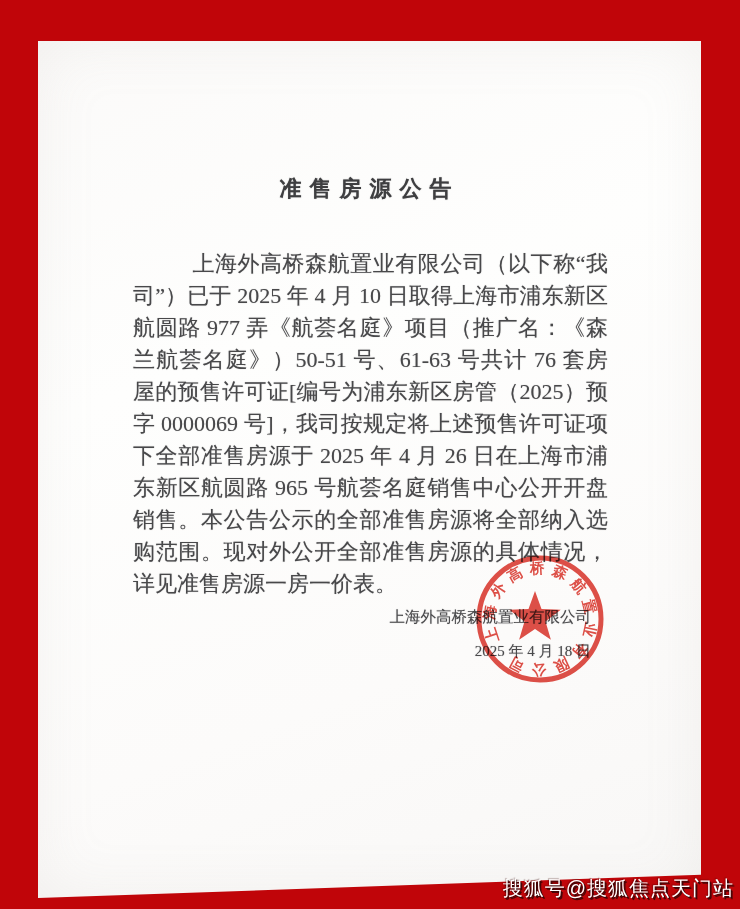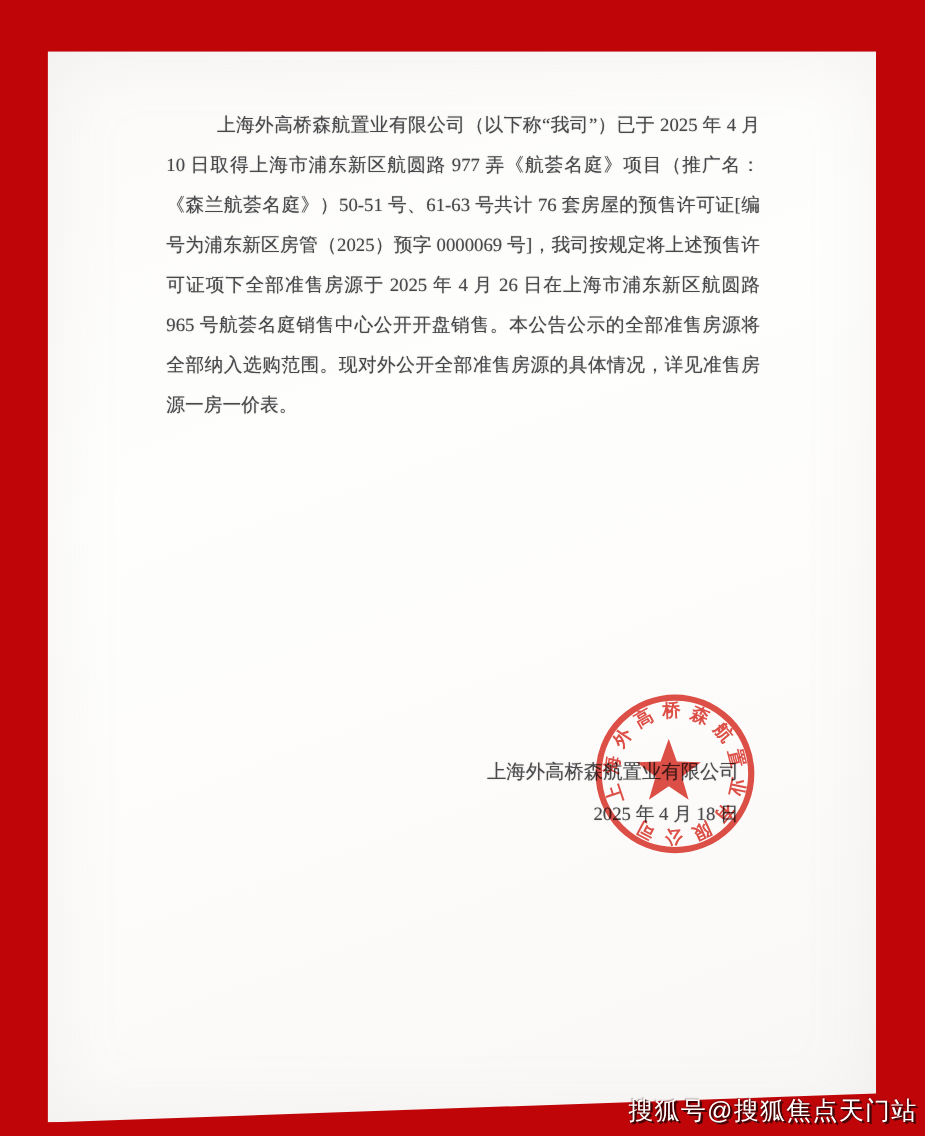--- a/index.html
+++ b/index.html
@@ -25,21 +25,21 @@
     margin: 133px 0 0 0;
     text-align: center;
     font-size: 22px;
     font-weight: 700;
     letter-spacing: 8px;
     color: #3e3e40;
     text-shadow: 0 0 1px rgba(62,62,64,0.55);
   }
   .body-text {
     margin: 44px 93px 0 95px;
-    font-size: 15px;
+    font-size: 22px;
     line-height: 32px;
     text-align: justify;
     text-indent: 2.7em;
     color: #48484a;
     text-shadow: 0 0 1px rgba(72,72,74,0.45);
   }
   .signature-company {
     position: absolute;
     top: 566px;
     right: 110px;
@@ -80,20 +80,21 @@
       1px 1px 0 rgba(54,6,6,0.85),
       -1px -1px 1px rgba(54,6,6,0.35);
     z-index: 5;
   }
 </style>
 </head>
 <body>
 
 <div class="page">
 
+  <div class="page-title">准售房源公告</div>
 
   <p class="body-text">上海外高桥森航置业有限公司（以下称“我司”）已于 2025 年 4 月 10 日取得上海市浦东新区航圆路 977 弄《航荟名庭》项目（推广名：《森兰航荟名庭》）50-51 号、61-63 号共计 76 套房屋的预售许可证[编号为浦东新区房管（2025）预字 0000069 号]，我司按规定将上述预售许可证项下全部准售房源于 2025 年 4 月 26 日在上海市浦东新区航圆路 965 号航荟名庭销售中心公开开盘销售。本公告公示的全部准售房源将全部纳入选购范围。现对外公开全部准售房源的具体情况，详见准售房源一房一价表。</p>
 
   <div class="signature-company">上海外高桥森航置业有限公司</div>
 
   <div class="signature-date">2025 年 4 月 18 日</div>
 
   <svg class="stamp" viewBox="0 0 140 140" xmlns="http://www.w3.org/2000/svg">
     <circle cx="70" cy="70" r="61" fill="none" stroke="#dd4138" stroke-width="5"></circle>
     <polygon fill="#dd4138" points="65,42 71.5,60.1 90.7,60.7 75.5,72.4 80.9,90.8 65,80 49.1,90.8 54.5,72.4 39.3,60.7 58.5,60.1"></polygon>

